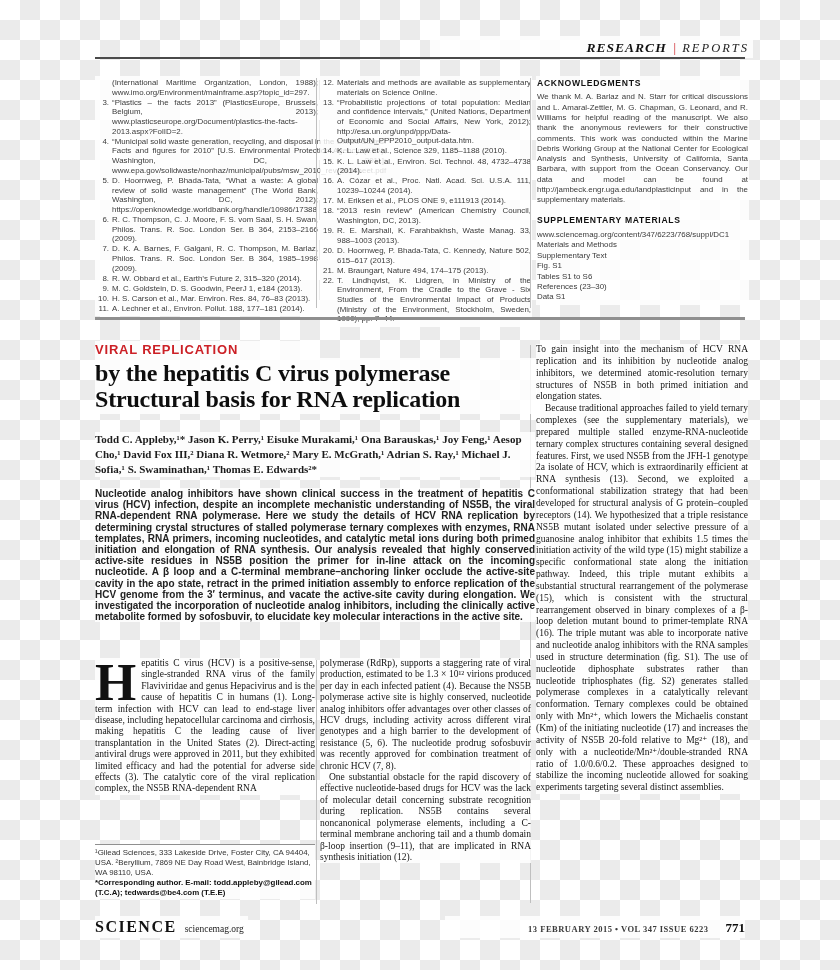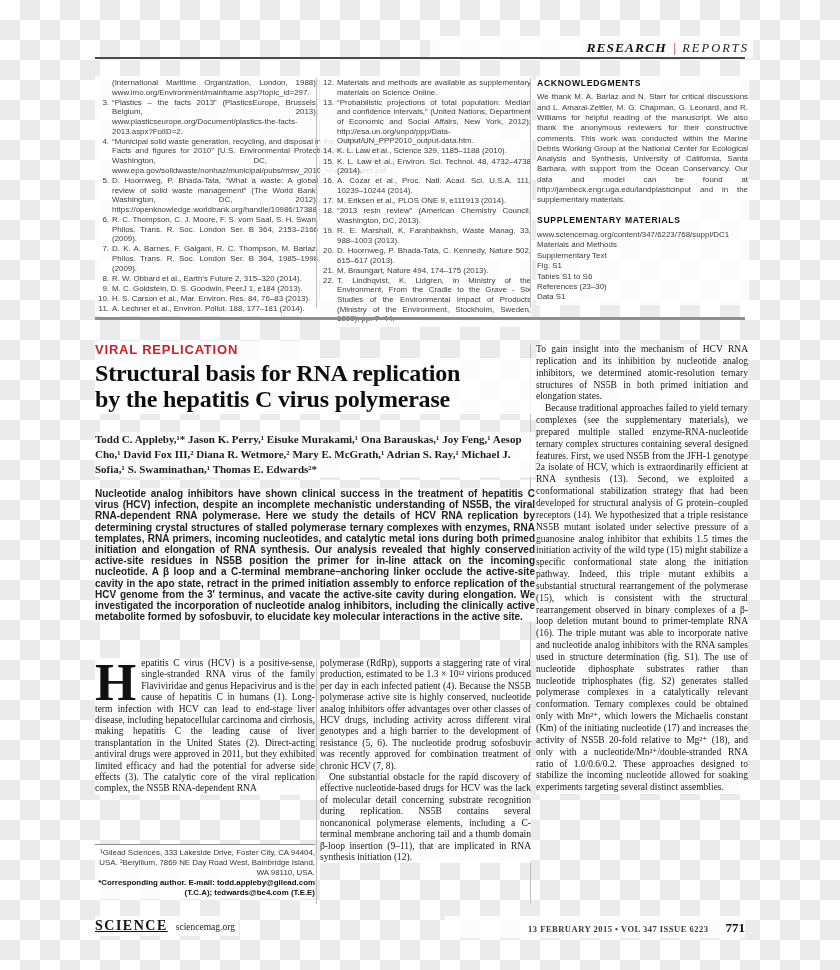--- a/index.html
+++ b/index.html
@@ -52,26 +52,26 @@
   
   .bodycol{text-align:justify;font-size:9.5px;line-height:11.4px;color:#141414;}
   .bodycol p{margin:0;}
   .indent{text-indent:9px;}
   #bcol1{left:95px;top:658px;width:220px;}
   #bcol2{left:320px;top:658px;width:211px;}
   #bcol3{left:536px;top:344px;width:212px;line-height:11.85px;}
   .dropcap::first-letter{float:left;font-size:53px;line-height:0.8;font-weight:700;padding:3px 5px 0 0;color:#111;}
 
   
-  #footnote{left:95px;top:844px;width:220px;border-top:1px solid #8f8f8f;padding-top:3px;font-family:"Liberation Sans","DejaVu Sans",sans-serif;font-size:7.9px;line-height:1.28;color:#333;text-align:right;}
+  #footnote{left:95px;top:844px;width:220px;border-top:1px solid #8f8f8f;padding-top:3px;font-family:"Liberation Sans","DejaVu Sans",sans-serif;font-size:7.9px;line-height:1.28;color:#333;text-align:left;}
   #footnote .corr{font-weight:700;color:#111;}
 
   
   #footl{left:95px;top:916px;display:flex;align-items:baseline;padding:2px 4px 2px 0;}
-  #footl .journal{font-weight:700;font-size:14px;letter-spacing:1.5px;color:#111;text-decoration:underline;}
+  #footl .journal{font-weight:700;font-size:16px;letter-spacing:1.5px;color:#111;}
   #footl .site{font-size:9.5px;margin-left:8px;color:#222;}
   #footr{left:445px;top:916px;width:300px;text-align:right;padding:2px 0;}
   #footr .issue{font-weight:700;font-size:8.5px;letter-spacing:0.5px;color:#3a3a3a;}
   #footr .pageno{font-weight:700;font-size:13px;color:#0e0e0e;margin-left:13px;}
 </style>
 </head>
 <body>
 
 <div id="page">
 
@@ -189,22 +189,22 @@
   </div>
 
   <div class="vrule" id="vr1"></div>
   <div class="vrule" id="vr2"></div>
   <div class="rule" id="secrule"></div>
   <div class="vrule" id="vr3"></div>
   <div class="vrule" id="vr4"></div>
 
   <div class="blk" id="kicker">VIRAL REPLICATION</div>
   <div class="blk" id="title">
+    <div class="tline">by the hepatitis C virus polymerase</div>
     <div class="tline">Structural basis for RNA replication</div>
-    <div class="tline">by the hepatitis C virus polymerase</div>
   </div>
   <div class="blk" id="authors">Todd C. Appleby,¹* Jason K. Perry,¹ Eisuke Murakami,¹ Ona Barauskas,¹ Joy Feng,¹ Aesop Cho,¹ David Fox III,² Diana R. Wetmore,² Mary E. McGrath,¹ Adrian S. Ray,¹ Michael J. Sofia,¹ S. Swaminathan,¹ Thomas E. Edwards²*</div>
   <div class="blk" id="abstract">Nucleotide analog inhibitors have shown clinical success in the treatment of hepatitis C virus (HCV) infection, despite an incomplete mechanistic understanding of NS5B, the viral RNA-dependent RNA polymerase. Here we study the details of HCV RNA replication by determining crystal structures of stalled polymerase ternary complexes with enzymes, RNA templates, RNA primers, incoming nucleotides, and catalytic metal ions during both primed initiation and elongation of RNA synthesis. Our analysis revealed that highly conserved active-site residues in NS5B position the primer for in-line attack on the incoming nucleotide. A β loop and a C-terminal membrane–anchoring linker occlude the active-site cavity in the apo state, retract in the primed initiation assembly to enforce replication of the HCV genome from the 3′ terminus, and vacate the active-site cavity during elongation. We investigated the incorporation of nucleotide analog inhibitors, including the clinically active metabolite formed by sofosbuvir, to elucidate key molecular interactions in the active site.</div>
 
   <div class="blk bodycol" id="bcol1">
     <p class="dropcap">Hepatitis C virus (HCV) is a positive-sense, single-stranded RNA virus of the family Flaviviridae and genus Hepacivirus and is the cause of hepatitis C in humans (1). Long-term infection with HCV can lead to end-stage liver disease, including hepatocellular carcinoma and cirrhosis, making hepatitis C the leading cause of liver transplantation in the United States (2). Direct-acting antiviral drugs were approved in 2011, but they exhibited limited efficacy and had the potential for adverse side effects (3). The catalytic core of the viral replication complex, the NS5B RNA-dependent RNA</p>
   </div>
   <div class="blk bodycol" id="bcol2">
     <p>polymerase (RdRp), supports a staggering rate of viral production, estimated to be 1.3 × 10¹² virions produced per day in each infected patient (4). Because the NS5B polymerase active site is highly conserved, nucleotide analog inhibitors offer advantages over other classes of HCV drugs, including activity across different viral genotypes and a high barrier to the development of resistance (5, 6). The nucleotide prodrug sofosbuvir was recently approved for combination treatment of chronic HCV (7, 8).</p>
     <p class="indent">One substantial obstacle for the rapid discovery of effective nucleotide-based drugs for HCV was the lack of molecular detail concerning substrate recognition during replication. NS5B contains several noncanonical polymerase elements, including a C-terminal membrane anchoring tail and a thumb domain β-loop insertion (9–11), that are implicated in RNA synthesis initiation (12).</p>

